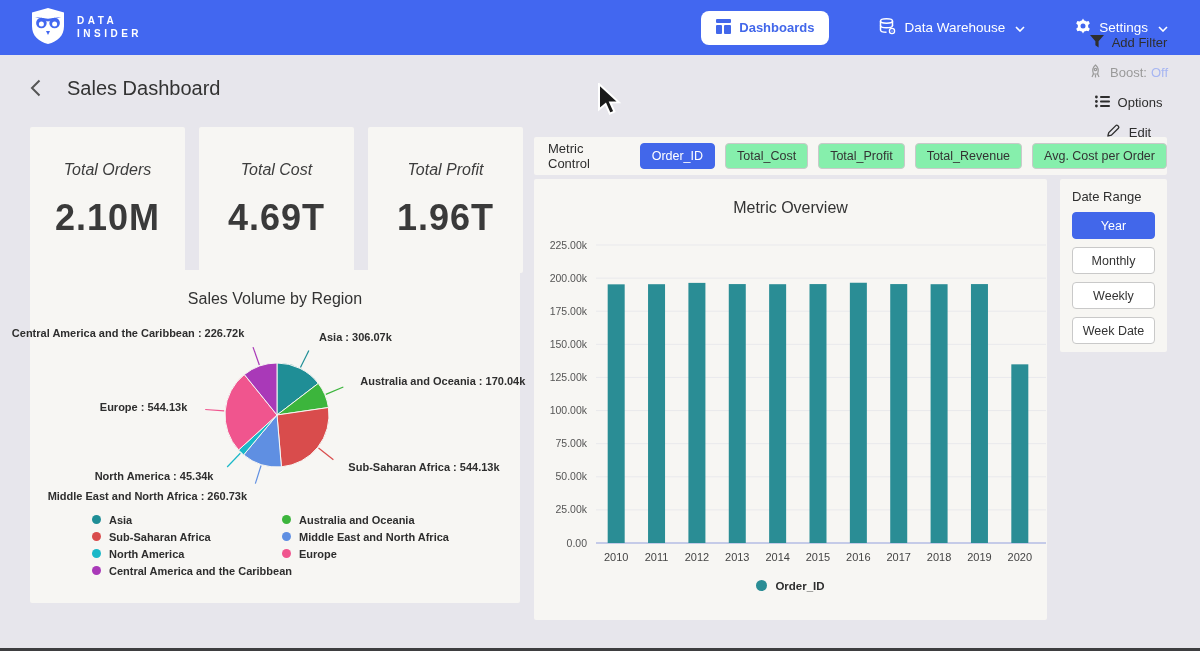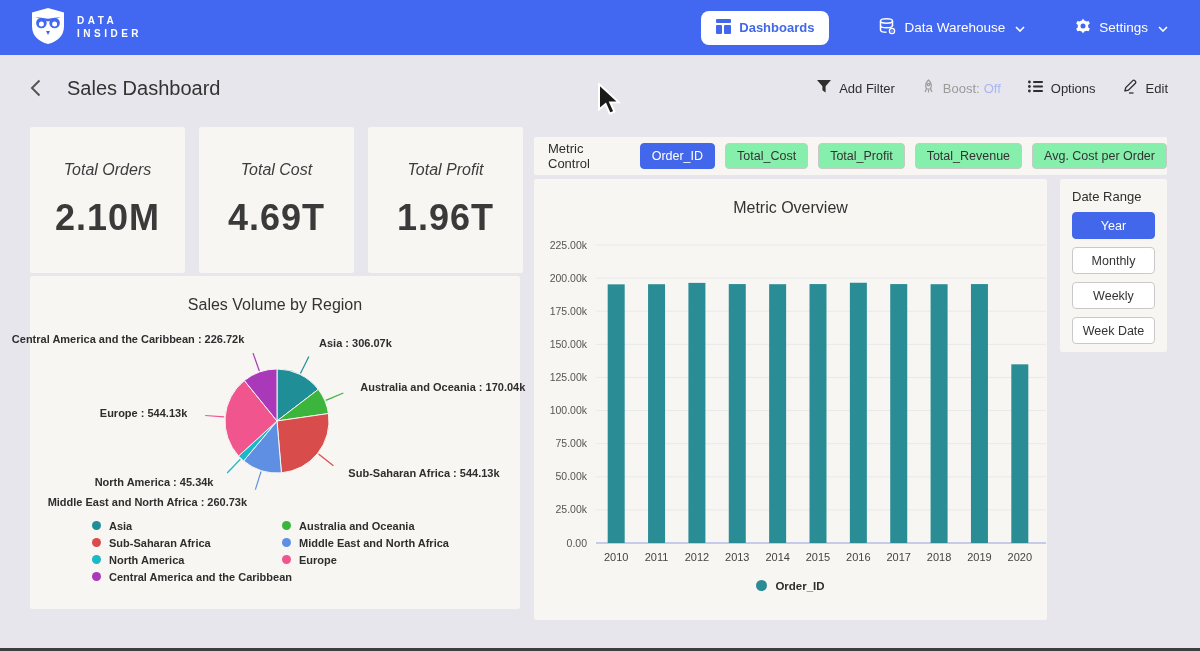--- a/index.html
+++ b/index.html
@@ -19,36 +19,36 @@
               border:none; border-radius:8px; padding:8px 15px; font-size:13px; font-weight:bold;
               font-family:inherit; cursor:pointer; }
   .nav-item { display:flex; align-items:center; gap:8px; color:#fff; font-size:13.5px; cursor:pointer; }
   .chev { margin-left:2px; }
 
   
   .pagebar { position:absolute; left:0; top:55px; width:1200px; height:66px;
              display:flex; align-items:center; justify-content:space-between; padding:0 32px 0 30px; }
   .pagebar-left { display:flex; align-items:center; gap:26px; }
   .page-title { font-size:20px; font-weight:500; color:#333; }
-  .pagebar-right { display:flex; align-items:center; gap:27px; }
+  .pagebar-right { display:flex; align-items:center; gap:13px;flex-direction:column; }
   .action { display:flex; align-items:center; gap:8px; font-size:13px; color:#2e2e2e; font-weight:500; cursor:pointer; }
   .action.dim { color:#9a9a9a; cursor:default; }
   .boost-off { color:#a7b6f2; }
 
   
   .card { position:absolute; background:#f7f6f3; border-radius:2px; }
 
   .kpi-row { position:absolute; left:30px; top:127px; display:flex; gap:14px; }
   .kpi-card { width:155px; height:146px; background:#f7f6f3; border-radius:2px;
               display:flex; flex-direction:column; align-items:center; justify-content:center; gap:18px; }
   .kpi-label { font-size:16px; color:#3d3d3d; font-weight:500;font-style:italic; }
   .kpi-value { font-size:36px; color:#3a3a3a; font-weight:bold; letter-spacing:1px; }
 
   
-  #pie-card { left:30px; top:276px; width:490px; height:333px; }
+  #pie-card { left:30px; top:270px; width:490px; height:333px; }
   .chart-title { text-align:center; font-size:16px; color:#333; font-weight:500; padding-top:20px; }
   .pie-legend { position:absolute; top:244px; left:0; width:100%; font-size:11px; font-weight:bold; color:#2e2e2e; }
   .pie-legend .col { position:absolute; top:0; display:flex; flex-direction:column; gap:6px; }
   .legend-item { display:flex; align-items:center; gap:8px; height:11px; cursor:pointer; }
   .legend-dot { width:9px; height:9px; border-radius:50%; flex:0 0 auto; }
 
   
   #metric-card { left:534px; top:127px; width:633px; height:38px; display:flex; align-items:center; gap:10px; padding-left:14px;margin-top:10px; }
   .metric-label { font-size:13px; color:#2e2e2e; margin-right:14px; font-weight:500; }
   .pill-btn { font-family:inherit; font-size:12.5px; color:#333; background:#86efac; border:1px solid #c9c9c9;

